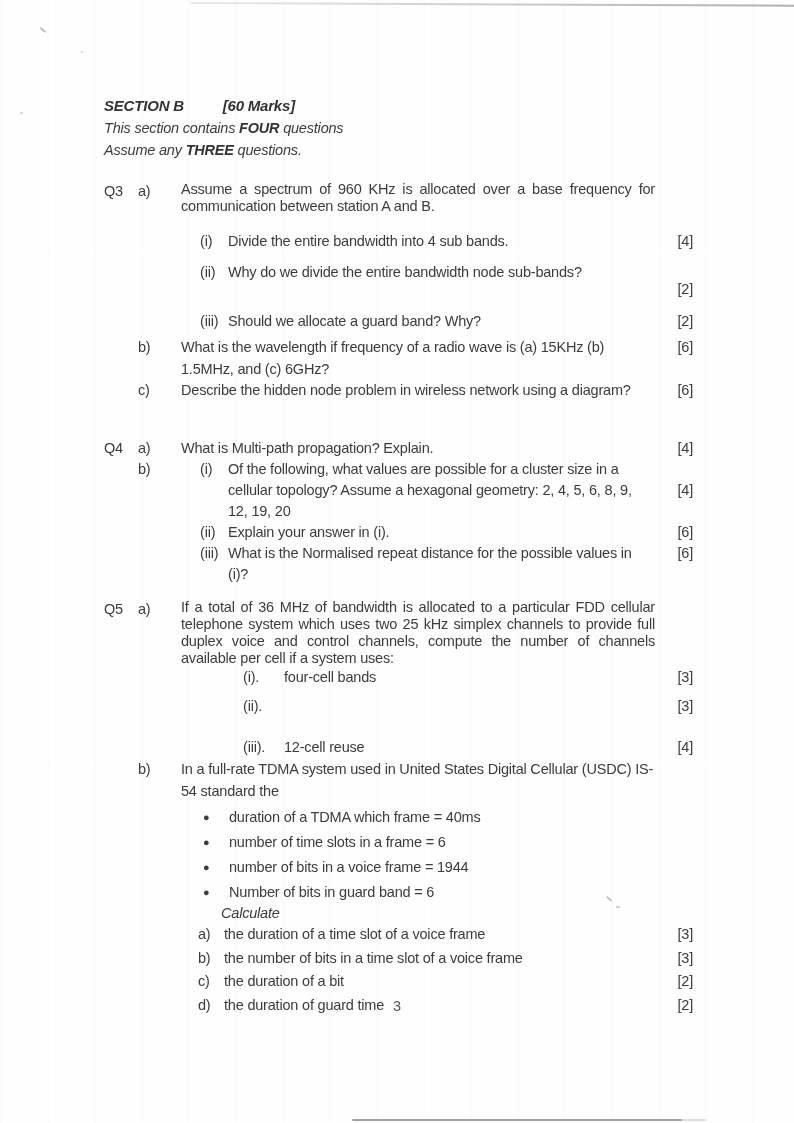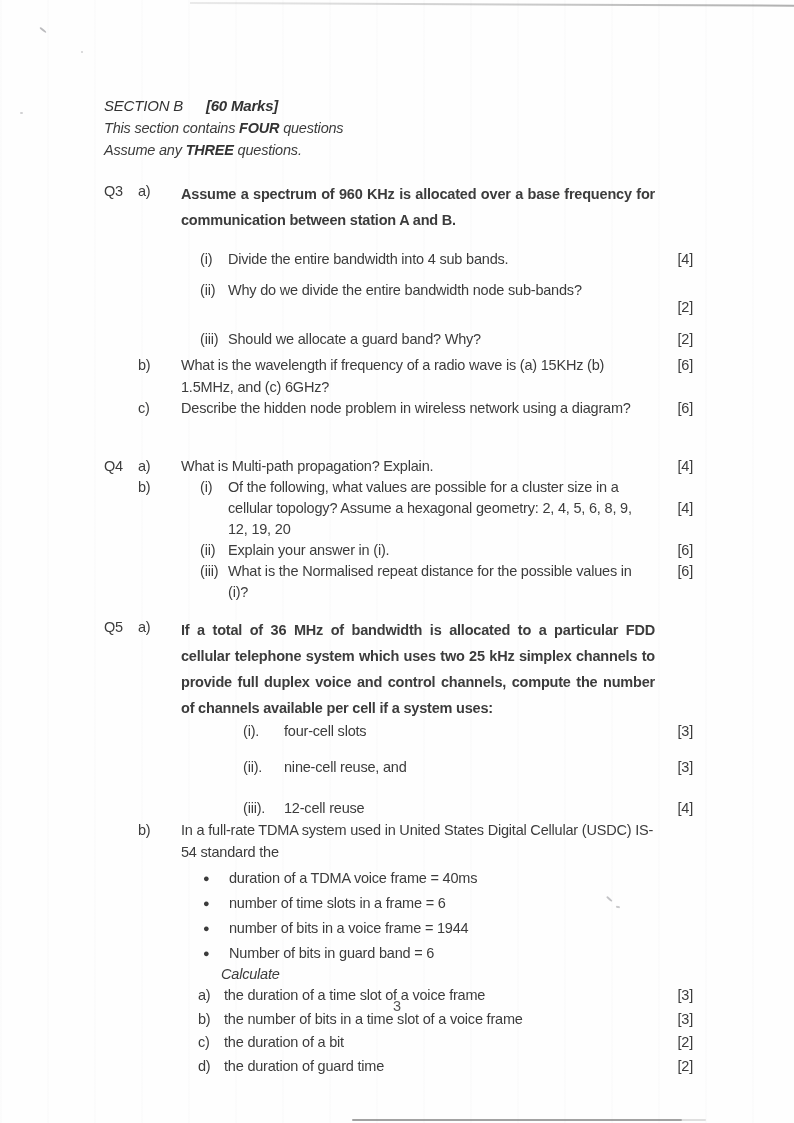--- a/index.html
+++ b/index.html
@@ -8,33 +8,33 @@
     background-color:#fefefe;
     background-image: repeating-linear-gradient(90deg, rgba(120,120,130,0.018) 0 2px, transparent 2px 47px);
     font-family:"Liberation Sans", sans-serif;
     font-size:14.5px; line-height:21px; letter-spacing:-0.2px;
     color:#3c3c3c; overflow:hidden;
   }
   .content { position:absolute; left:104px; top:95px; width:592px; }
 
   
   .hdr-line { line-height:22px; font-style:italic; }
-  .hdr-title { font-weight:normal; font-size:15px; color:#333; }
-  .hdr-marks { font-weight:bold; font-size:15px; color:#333; margin-left:19px; }
+  .hdr-title { font-weight:bold; font-size:15px; color:#333; }
+  .hdr-marks { font-weight:bold; font-size:15px; color:#333; margin-left:35px; }
   .hdr-em { font-weight:bold; color:#333; }
 
   
   .row { display:flex; align-items:flex-start; }
   .qcol { flex:none; width:34px; }
   .lcol { flex:none; width:43px; }
   .gut  { flex:none; width:77px; }
   .tcol { flex:1; min-width:0; }
   .mcol { flex:none; width:38px; text-align:right; padding-right:3px; }
   .just { text-align:justify; }
-  .lh23 { line-height:26px;font-weight:bold; }
+  .lh23 { line-height:17px; }
   .lh22 { line-height:22px; }
 
   
   .sub { display:flex; align-items:flex-start; }
   .sub-i     { padding-left:19px; }
   .sub-i .slabel     { flex:none; width:28px; }
   .sub-reuse { padding-left:62px; }
   .sub-reuse .slabel { flex:none; width:41px; }
   .sub-bullet{ padding-left:22px; }
   .sub-bullet .bullet{ flex:none; width:26px; font-size:11px; line-height:21px; }
@@ -187,32 +187,31 @@
       <span class="lcol">a)</span>
       <div class="tcol just lh23">If a total of 36 MHz of bandwidth is allocated to a particular FDD cellular telephone system which uses two 25 kHz simplex channels to provide full duplex voice and control channels, compute the number of channels available per cell if a system uses:</div>
       <span class="mcol"></span>
     </div>
 
     <div class="row">
       <span class="gut"></span>
       <div class="tcol">
           <div class="sub sub-reuse">
         <span class="slabel">(i).</span>
-        <div class="stext">four-cell slots</div>
+        <div class="stext">four-cell bands</div>
       </div>
         </div>
       <span class="mcol">[3]</span>
     </div>
 
-    <div class="row" style="margin-top:15px">
+    <div class="row" style="margin-top:8px">
       <span class="gut"></span>
       <div class="tcol">
           <div class="sub sub-reuse">
         <span class="slabel">(ii).</span>
-        <div class="stext">nine-cell reuse, and</div>
       </div>
         </div>
       <span class="mcol">[3]</span>
     </div>
 
     <div class="row" style="margin-top:20px">
       <span class="gut"></span>
       <div class="tcol">
           <div class="sub sub-reuse">
         <span class="slabel">(iii).</span>
@@ -227,21 +226,21 @@
       <span class="lcol">b)</span>
       <div class="tcol">In a full-rate TDMA system used in United States Digital Cellular (USDC) IS-54 standard the</div>
       <span class="mcol"></span>
     </div>
 
     <div class="row" style="margin-top:5px">
       <span class="gut"></span>
       <div class="tcol">
           <div class="sub sub-bullet">
         <span class="bullet">●</span>
-        <div class="stext">duration of a TDMA voice frame = 40ms</div>
+        <div class="stext">duration of a TDMA which frame = 40ms</div>
       </div>
         </div>
       <span class="mcol"></span>
     </div>
     <div class="row" style="margin-top:4px">
       <span class="gut"></span>
       <div class="tcol">
           <div class="sub sub-bullet">
         <span class="bullet">●</span>
         <div class="stext">number of time slots in a frame = 6</div>

